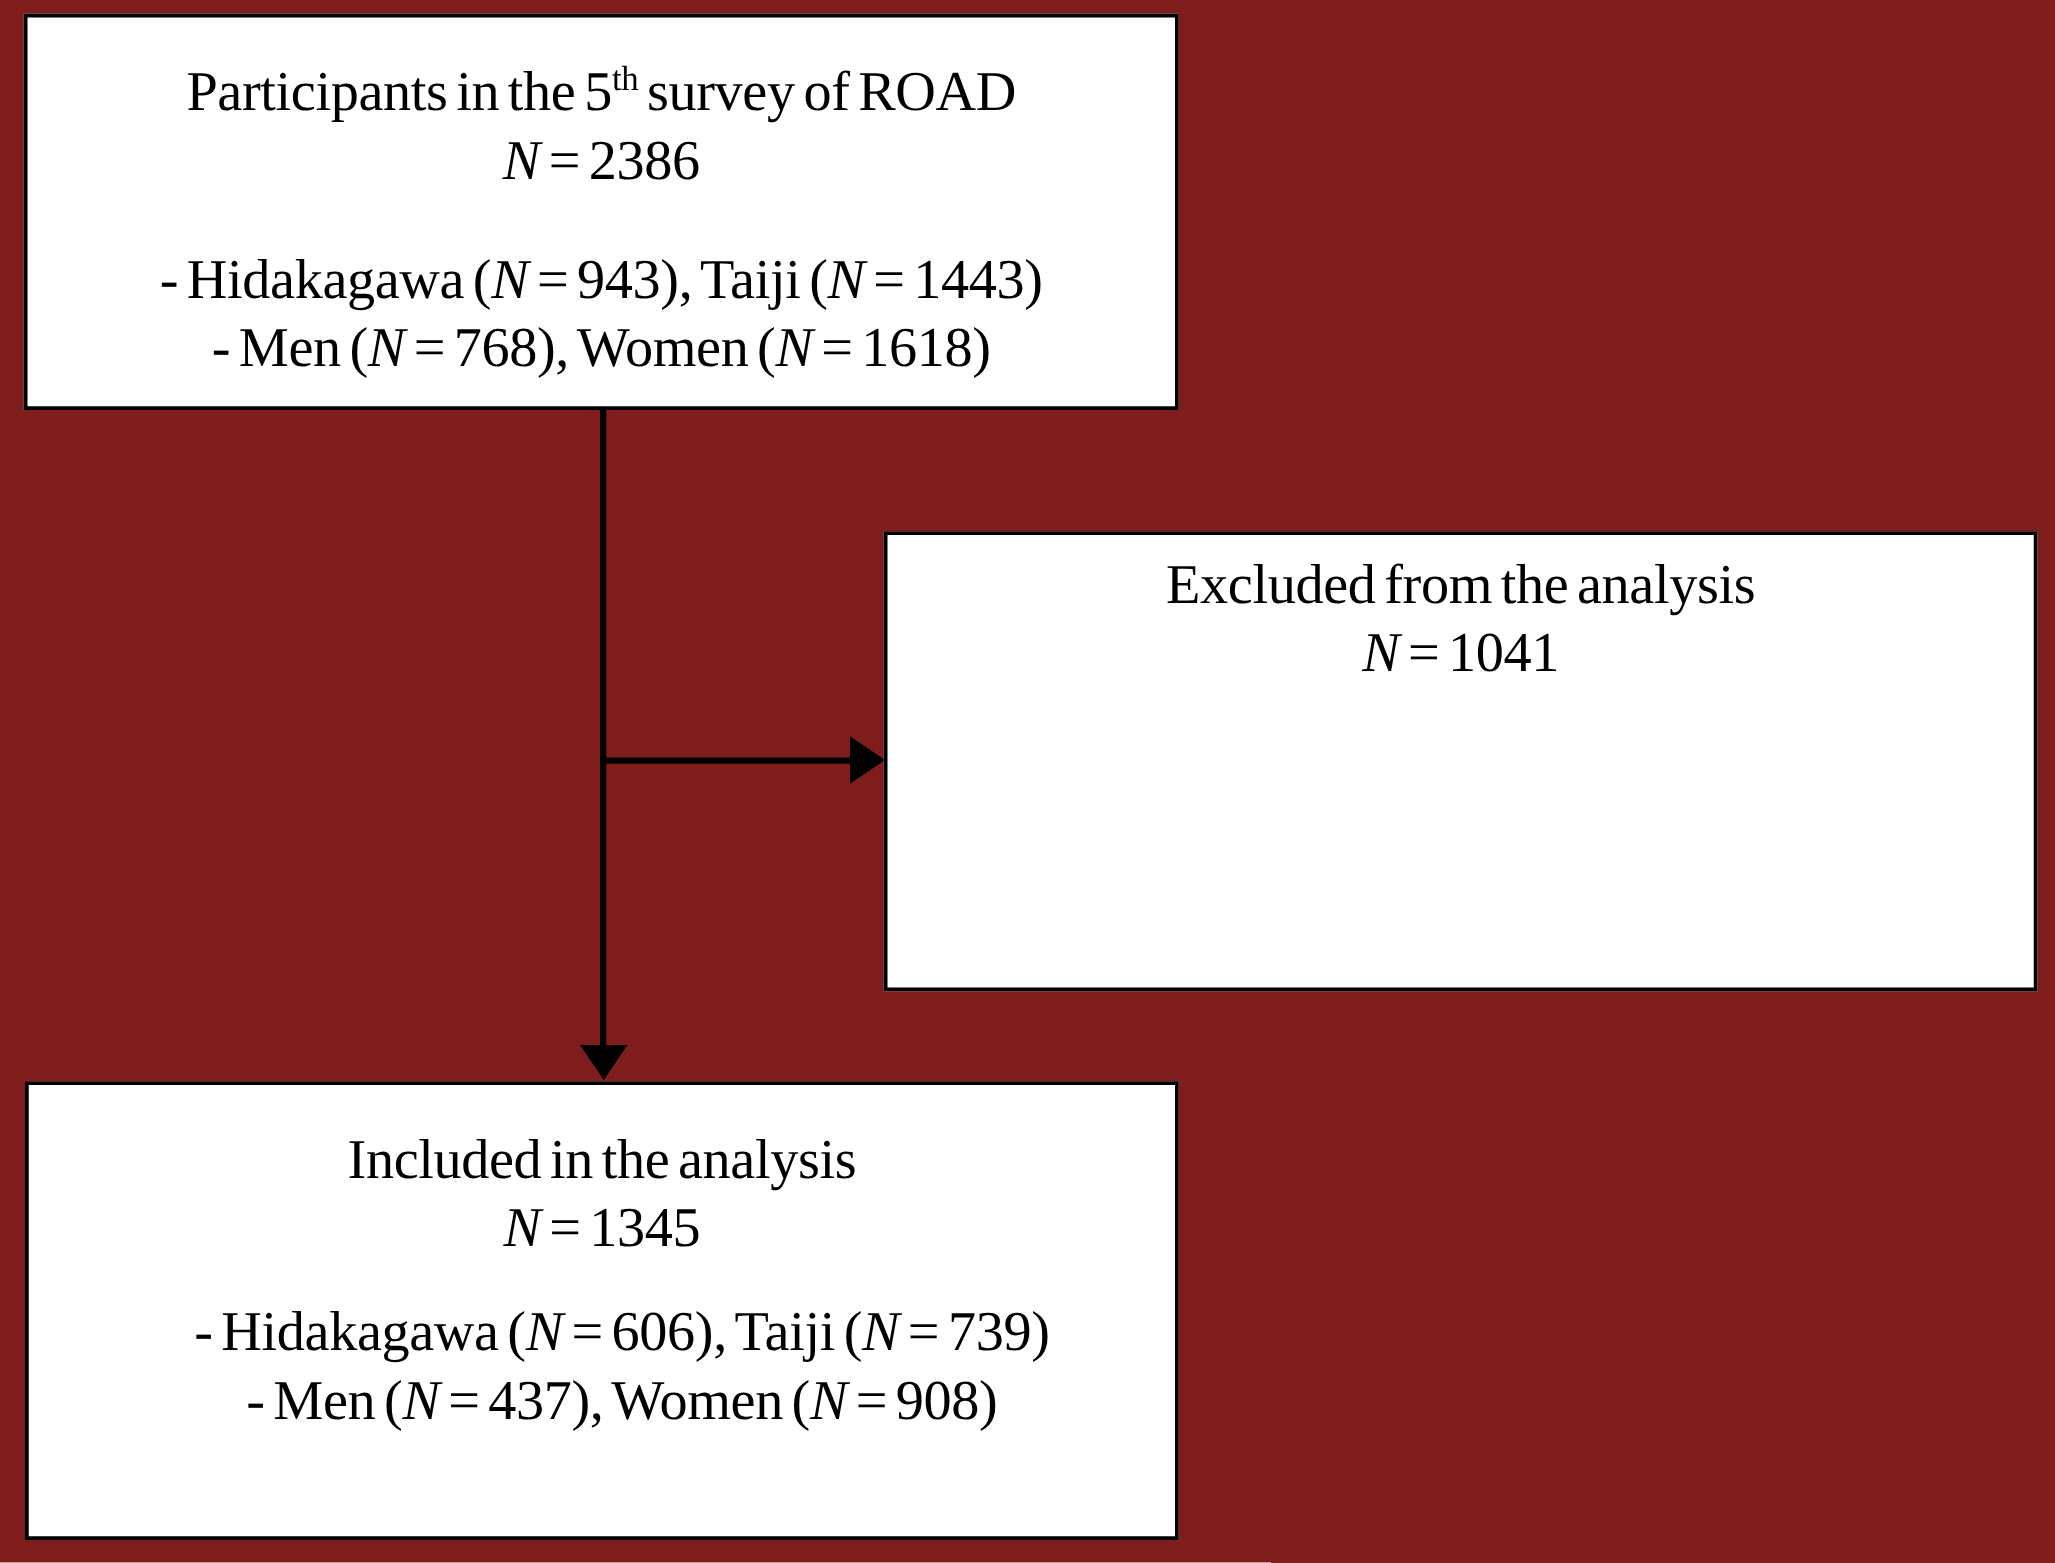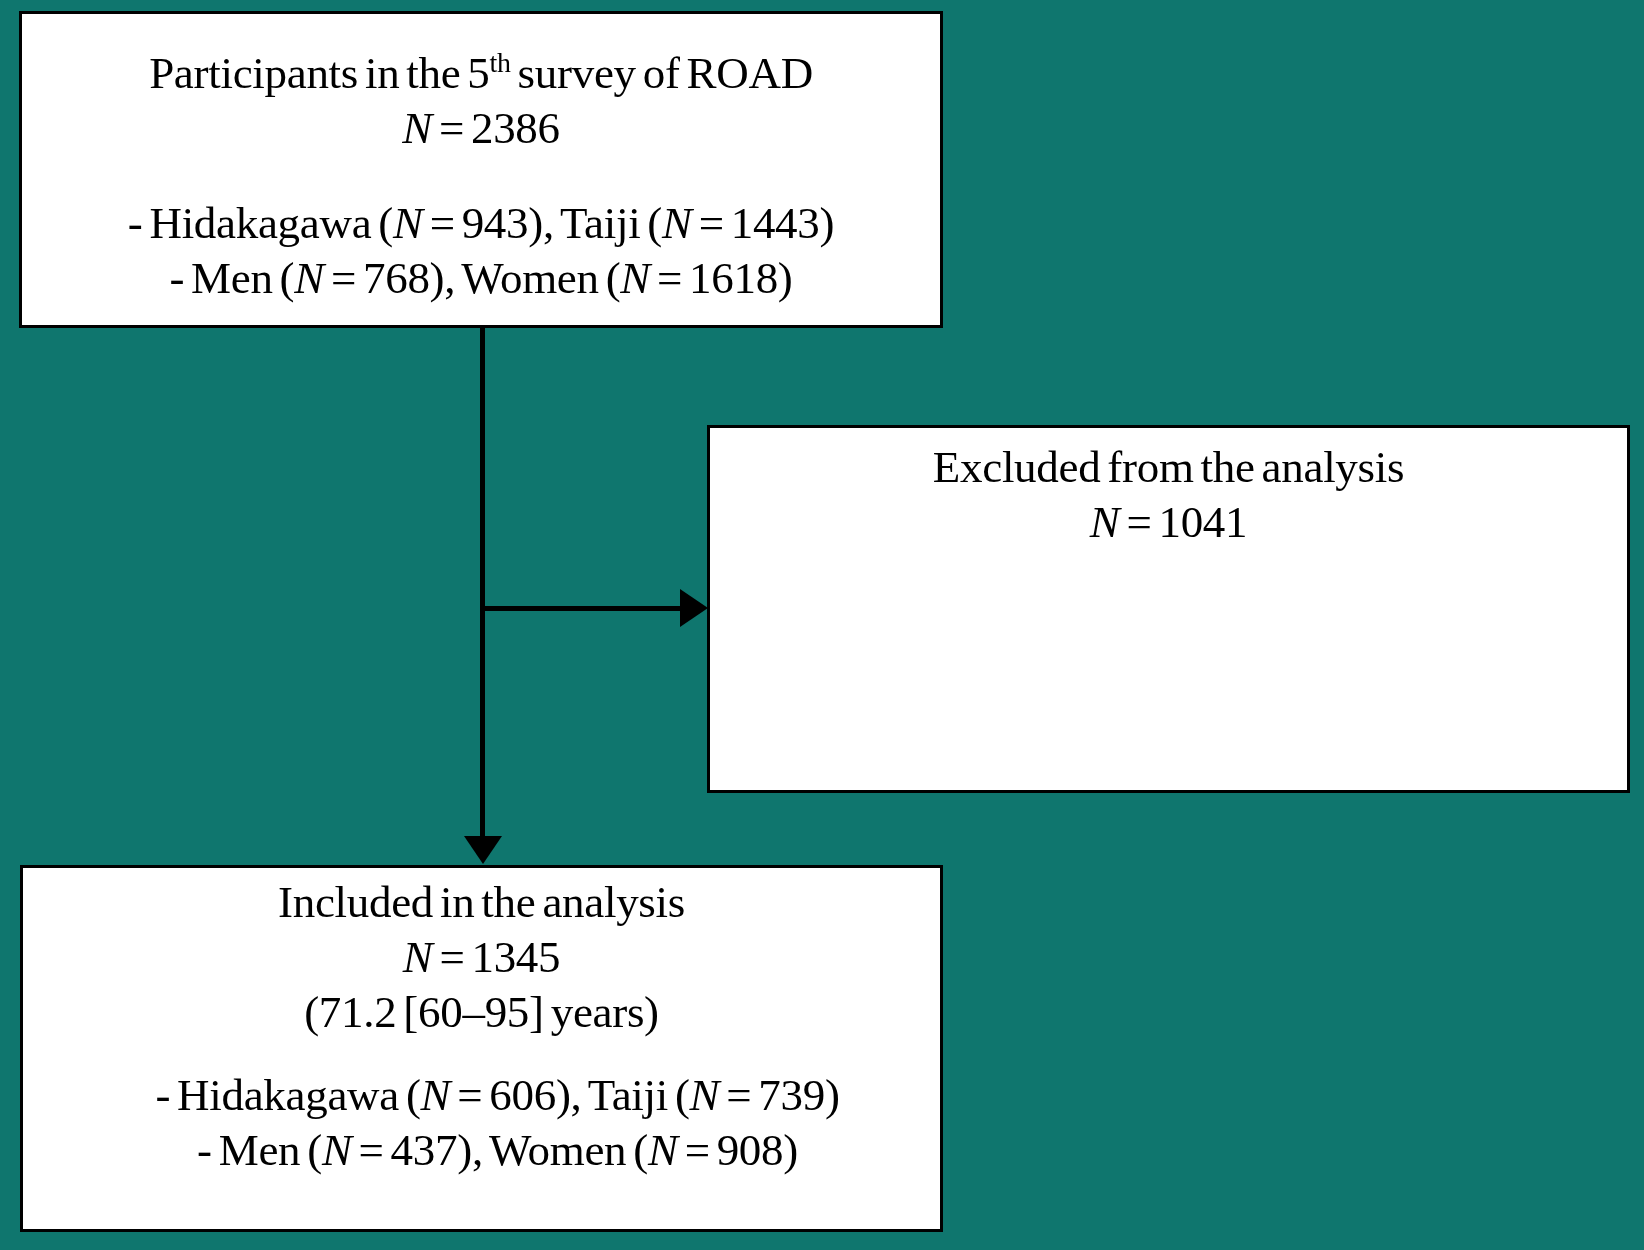--- a/index.html
+++ b/index.html
@@ -4,21 +4,21 @@
 <style>
   html, body {
     margin: 0;
     padding: 0;
     background: #ffffff;
   }
   #figure {
     position: relative;
     width: 1644px;
     height: 1250px;
-    background: #0f766e;
+    background: #7f1d1d;
     font-family: "Liberation Serif", "DejaVu Serif", serif;
     color: #000000;
     overflow: hidden;
   }
   .box {
     position: absolute;
     box-sizing: border-box;
     border: 3px solid #000000;
     background: #ffffff;
     text-align: center;
@@ -29,21 +29,21 @@
   }
   .box .group { margin: 0; }
   .box .bullets { margin-top: 40px; }
   .line { white-space: nowrap; }
   .line sup { font-size: 62%; line-height: 0; }
   .line i { font-style: italic; }
 
   #box-participants { left: 19px;  top: 11px;  width: 924px; height: 317px; padding-top: 32px; }
   #box-excluded     { left: 707px; top: 425px; width: 923px; height: 368px; padding-top: 12px; }
   #box-excluded .bullets { margin-top: 33px; }
-  #box-included     { left: 20px;  top: 865px; width: 923px; height: 367px; padding-top: 7px; }
+  #box-included     { left: 20px;  top: 865px; width: 923px; height: 367px; padding-top: 32px; }
   #box-included .bullets { margin-top: 28px; margin-left: 32px; }
 
   .connector { position: absolute; background: #000000; }
   #connector-vertical   { left: 480px; top: 328px; width: 5px;   height: 510px; }
   #connector-horizontal { left: 483px; top: 606px; width: 197px; height: 5px; }
 
   .arrowhead { position: absolute; width: 0; height: 0; }
   #arrowhead-down {
     left: 464px; top: 836px;
     border-left: 19px solid transparent;
@@ -82,21 +82,20 @@
     <div class="group">
       <div class="line">Excluded from the analysis</div>
       <div class="line"><i>N</i> = 1041</div>
     </div>
   </div>
 
   <div class="box" id="box-included">
     <div class="group">
       <div class="line">Included in the analysis</div>
       <div class="line"><i>N</i> = 1345</div>
-      <div class="line">(71.2 [60–95] years)</div>
     </div>
     <div class="group bullets">
       <div class="line">- Hidakagawa (<i>N</i> = 606), Taiji (<i>N</i> = 739)</div>
       <div class="line">- Men (<i>N</i> = 437), Women (<i>N</i> = 908)</div>
     </div>
   </div>
 
 </div>
 
 </body></html>

